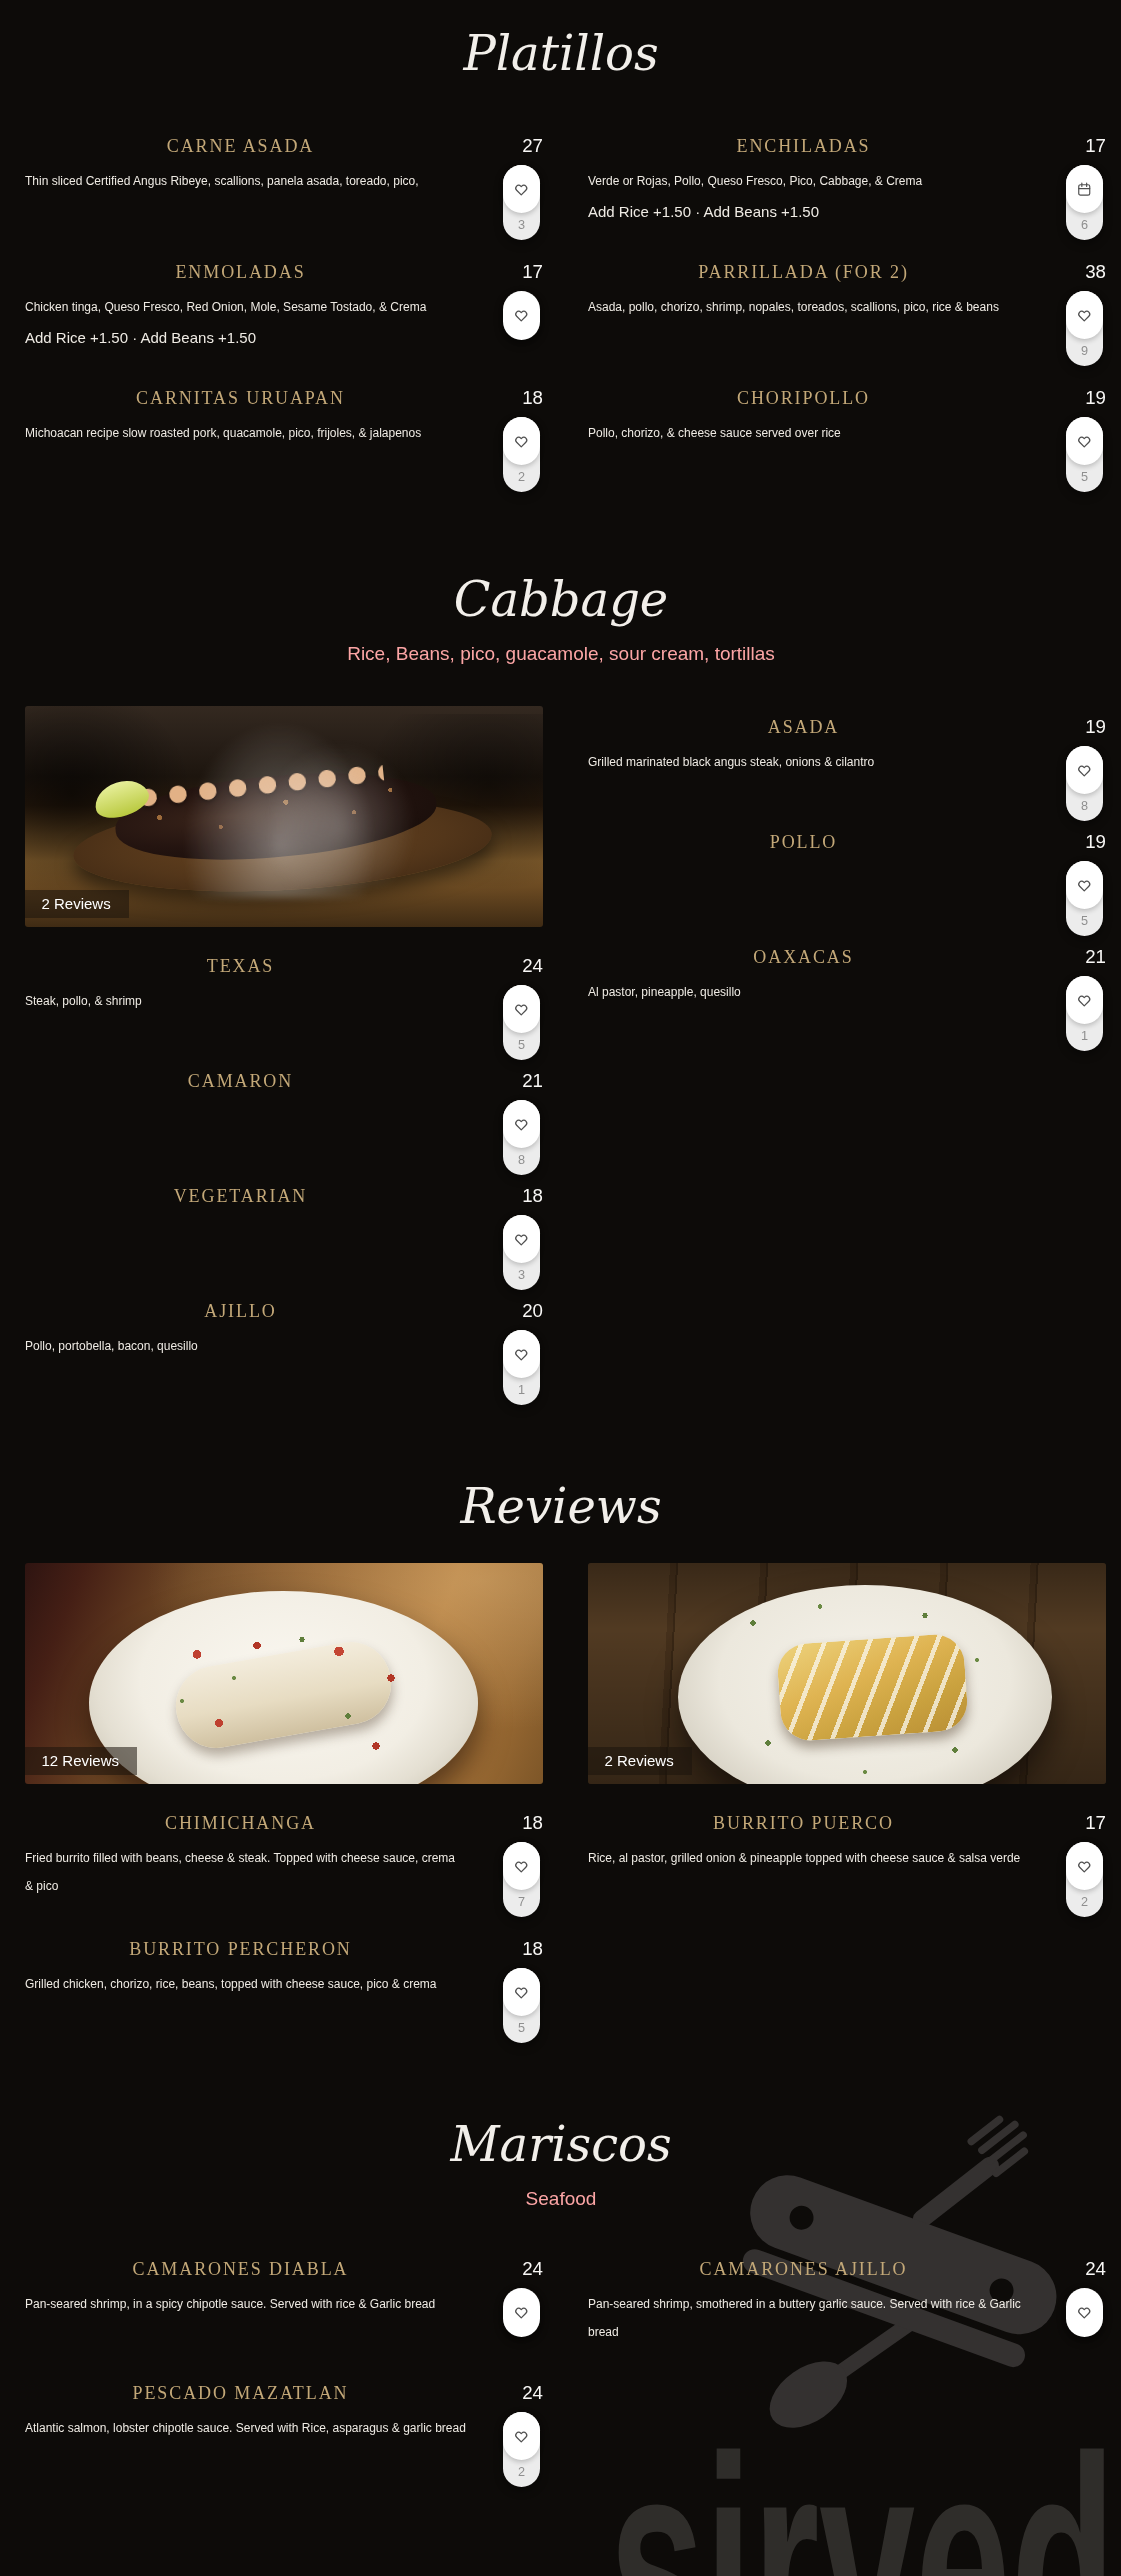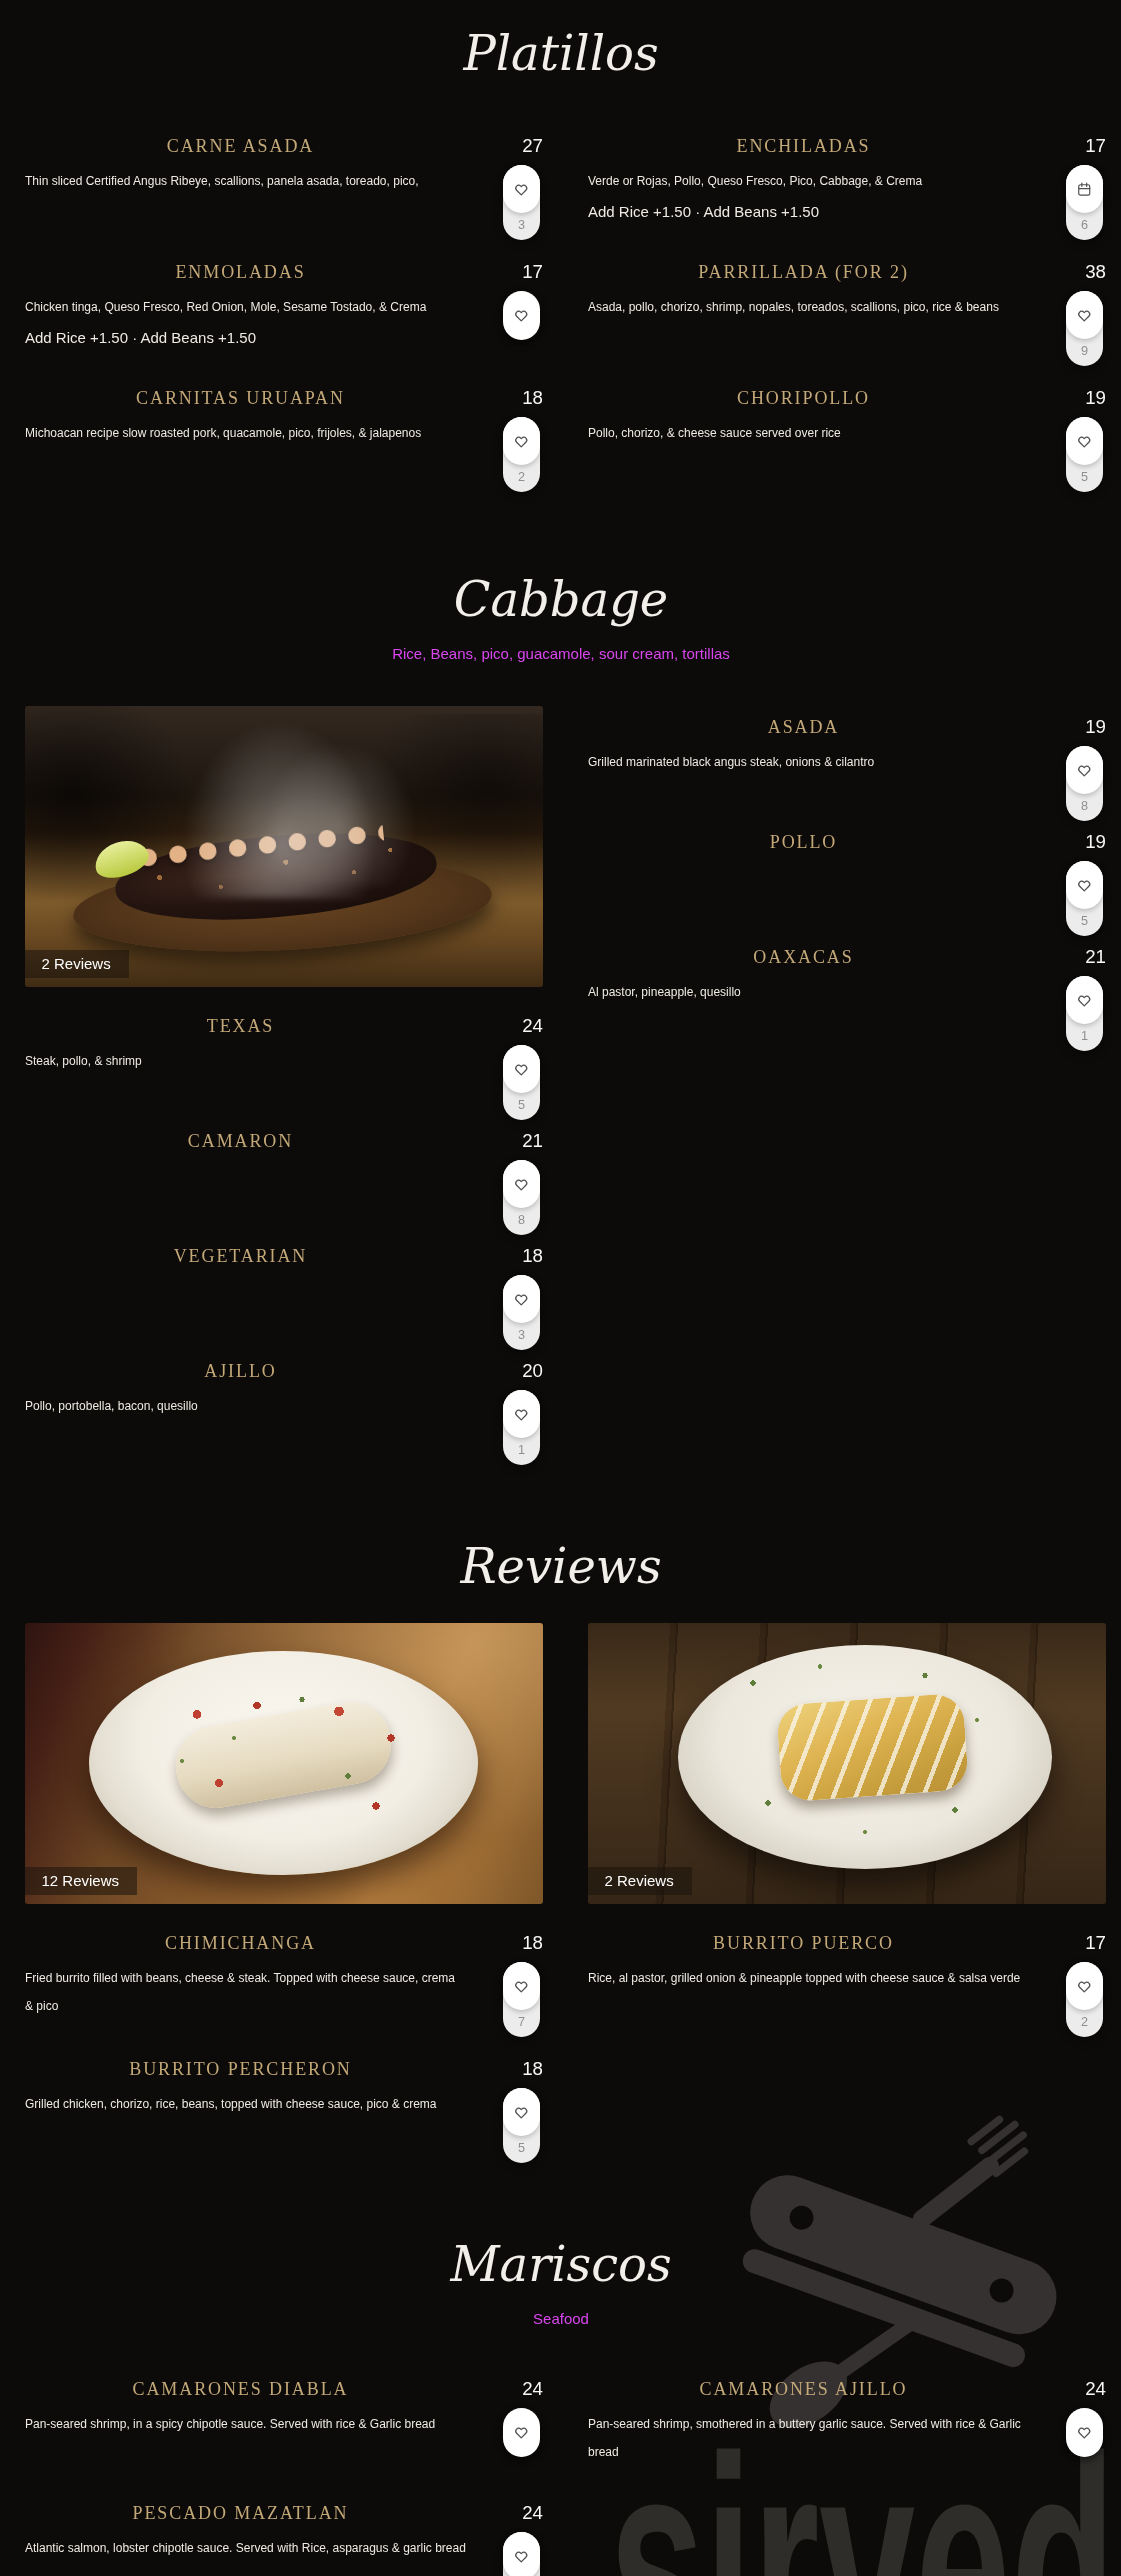--- a/index.html
+++ b/index.html
@@ -7,21 +7,21 @@
   .page{position:relative;width:1122px;height:2576px;overflow:hidden;background:#0d0b09;margin:0 auto;}
   .wm-logo{position:absolute;left:729px;top:2105px;width:351px;height:351px;z-index:0;}
   .wm-text{position:absolute;left:609px;top:2411px;z-index:0;font-family:"Liberation Sans",sans-serif;
     font-size:172px;font-weight:700;color:#2f2d2a;letter-spacing:0;line-height:1;
     transform:scaleY(1.75);transform-origin:0 0;white-space:nowrap;}
 
   
   .content{position:relative;z-index:1;padding:0 25px;}
   .section-heading{font-family:"DejaVu Serif",serif;font-style:italic;font-weight:500;
     font-size:48px;line-height:58px;color:#f2efea;text-align:center;margin:0;}
-  .section-subtitle{margin:12px 0 0 0;text-align:center;font-size:15px;color:#d946ef;line-height:27px;}
+  .section-subtitle{margin:12px 0 0 0;text-align:center;font-size:19px;color:#fca5a5;line-height:27px;}
   .sec-platillos{padding-top:24px;}
   .sec-fajitas{margin-top:67px;}
   .sec-burritos{margin-top:72px;}
   .sec-mariscos{margin-top:61px;}
 
   .grid2{display:grid;grid-template-columns:518px 518px;column-gap:45px;align-items:start;}
   .sec-platillos .grid2{margin-top:43px;}
   .sec-fajitas .grid2{margin-top:39px;}
   .sec-burritos .grid2{margin-top:28px;}
   .sec-mariscos .grid2{margin-top:36px;}
@@ -40,21 +40,21 @@
   
   .like-btn{position:absolute;right:3px;top:40px;width:37px;background:#ececec;border-radius:19.4px;
     box-shadow:0 3.7px 9px rgba(0,0,0,.4);z-index:2;}
   .like-circle{display:flex;align-items:center;justify-content:center;width:37px;height:48px;
     background:#ffffff;border-radius:19.4px;box-shadow:0 2.2px 5.2px rgba(0,0,0,.2);}
   .like-count{display:block;text-align:center;height:27px;line-height:25px;font-size:12.7px;color:#8f8f8f;}
   .like-btn.solo{background:transparent;box-shadow:0 3.7px 9px rgba(0,0,0,.4);}
   .like-btn.solo .like-circle{height:49px;}
 
   
-  .photo{position:relative;width:518px;height:281px;border-radius:3px;overflow:hidden;margin:0 0 18px 0;}
+  .photo{position:relative;width:518px;height:221px;border-radius:3px;overflow:hidden;margin:0 0 18px 0;}
   .reviews-badge{position:absolute;left:0;bottom:9px;z-index:3;background:rgba(28,20,13,.55);
     color:#fff;font-size:15px;line-height:15px;padding:6.7px 18px 6.7px 16.5px;}
 
   
   .f-bg{position:absolute;inset:0;background:
     linear-gradient(180deg,#342920 0%,#281f18 16%,#1d150e 32%,#2a1b0d 45%,#5a401f 58%,#7d5a2b 70%,#6b4a22 82%,#3f2b14 100%);}
   .f-dark-l{position:absolute;left:0;top:0;width:165px;height:194px;
     background:radial-gradient(ellipse at 28% 45%,rgba(0,0,0,.6),transparent 72%);}
   .f-dark-r{position:absolute;right:0;top:7.5px;width:179px;height:179px;
     background:radial-gradient(ellipse at 70% 40%,rgba(0,0,0,.45),transparent 70%);}

